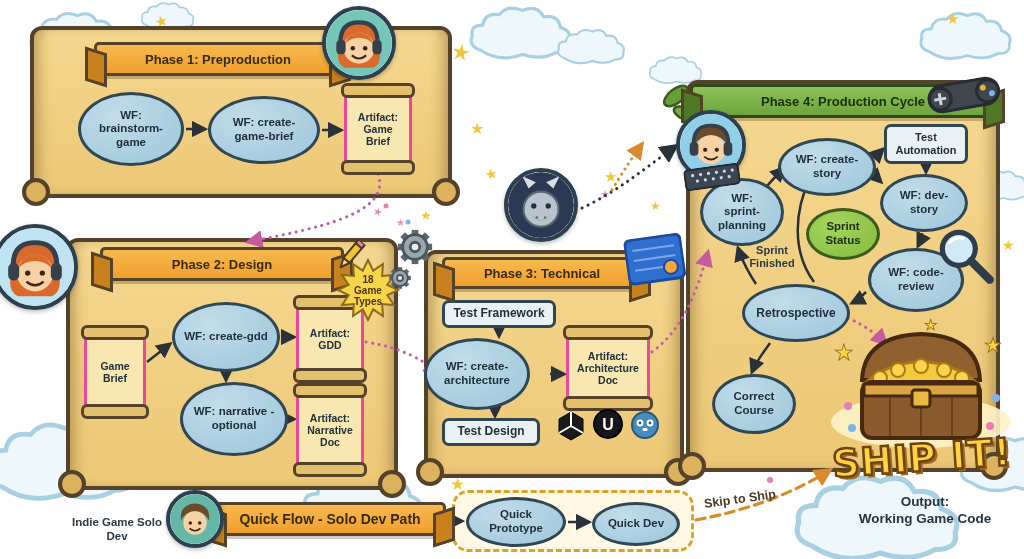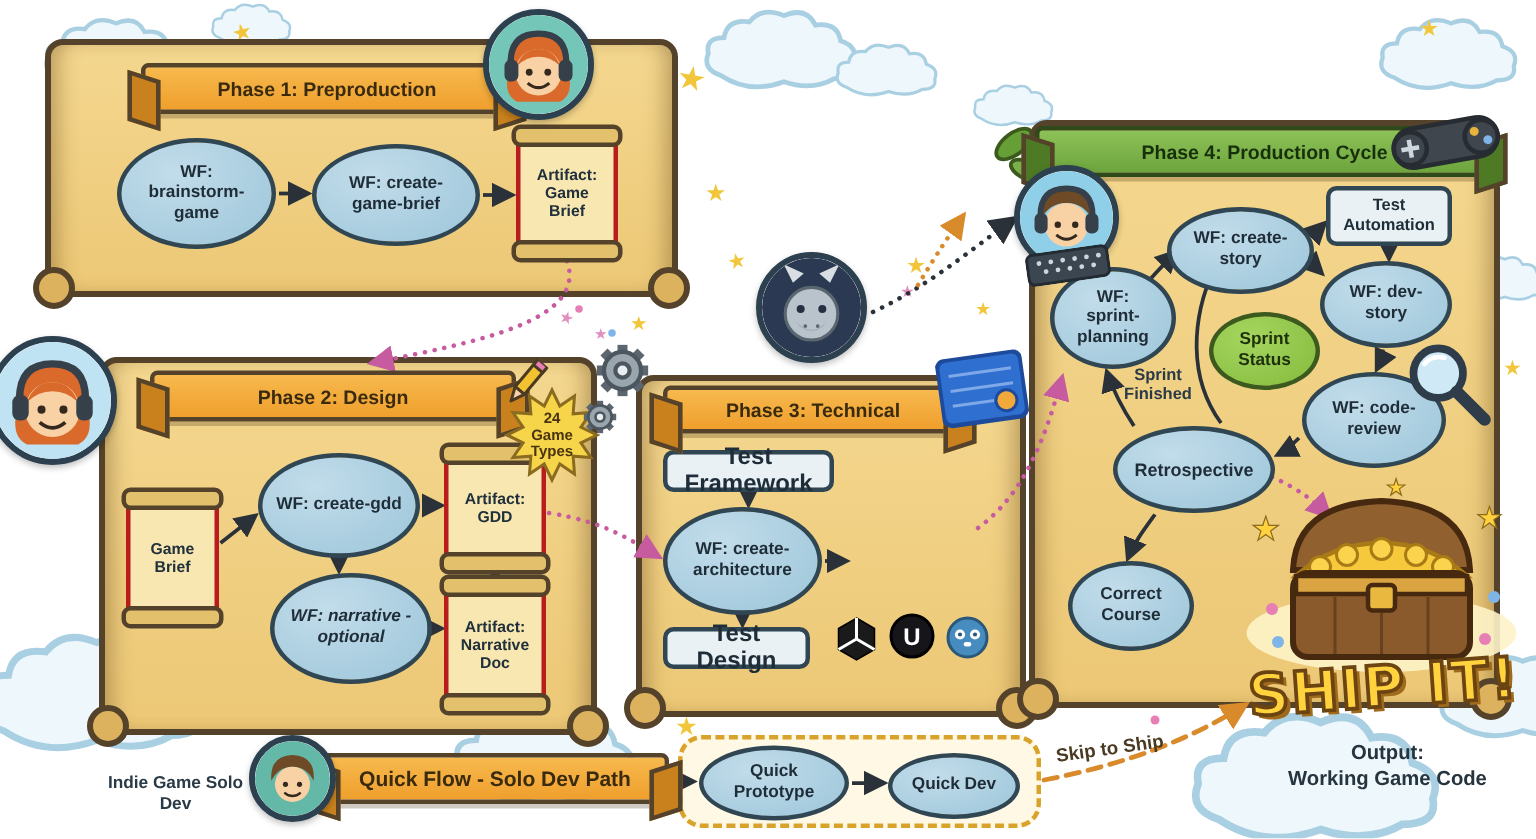--- a/index.html
+++ b/index.html
@@ -25,29 +25,29 @@
   .banner::before{left:-12px;transform:skewY(18deg)}.banner::after{right:-12px;transform:skewY(-18deg)}
   .banner.green{background:linear-gradient(180deg,#8cc257,#6da43d);color:#17300b;border-color:#2f4a1a;}
   .banner.green::before,.banner.green::after{background:#4e7a26}
 
   .el{position:absolute;display:flex;align-items:center;justify-content:center;text-align:center;
       font-weight:700;font-size:11.5px;line-height:1.18;color:#1f2d38;
       background:radial-gradient(ellipse at 35% 30%,#c2dcea,#9cc6da);
       border:3px solid #304653;border-radius:50%;padding:5px 9px;z-index:3;}
   .el.green{background:radial-gradient(ellipse at 35% 30%,#a5d55e,#84bb3e);border-color:#3c5a1e;color:#1d2f0c;}
 
-  .mini{position:absolute;background:#f8e7b0;border:3px solid #b91c1c;border-radius:8px;
+  .mini{position:absolute;background:#f8e7b0;border:3px solid #ec4899;border-radius:8px;
         display:flex;align-items:center;justify-content:center;text-align:center;
         font-weight:700;font-size:10.5px;line-height:1.15;color:#20303c;padding:9px 3px;z-index:3;}
   .mini::before,.mini::after{content:"";position:absolute;left:-6px;right:-6px;height:9px;
         background:#e3c06b;border:3px solid #54422a;border-radius:6px;}
   .mini::before{top:-8px}.mini::after{bottom:-8px}
 
   .rectnode{position:absolute;display:flex;align-items:center;justify-content:center;text-align:center;
-        font-weight:700;font-size:16px;color:#1f2d38;background:#e9f1f5;border:3px solid #304653;
+        font-weight:700;font-size:12px;color:#1f2d38;background:#e9f1f5;border:3px solid #304653;
         border-radius:7px;z-index:3;padding:2px 5px;line-height:1.15;}
 
   .lbl{position:absolute;font-weight:700;color:#2a3a46;text-align:center;z-index:3;line-height:1.2;}
 
   .avatar{position:absolute;border-radius:50%;border:4px solid #2c4050;overflow:hidden;z-index:5;
           background:#fff;box-shadow:0 2px 4px rgba(0,0,0,.25);}
   .avatar svg{display:block;width:100%;height:100%;}
   .icon{position:absolute;z-index:5;}
 
   .badge{position:absolute;z-index:4;}
@@ -202,48 +202,51 @@
     </div>
   <div class="mini" style="left:84px;top:330px;width:62px;height:84px;">
     <span>Game Brief</span>
     </div>
   <div class="el" style="left:172px;top:302px;width:108px;height:70px;">
     <span>WF: create-gdd</span>
     </div>
   <div class="mini" style="left:296px;top:300px;width:68px;height:78px;">
     <span>Artifact: GDD</span>
     </div>
-  <div class="el" style="left:180px;top:382px;width:108px;height:74px;font-style:italic;">
+  <div class="el" style="left:180px;top:382px;width:108px;height:74px;">
     <span>WF: narrative - optional</span>
     </div>
   <div class="mini" style="left:296px;top:388px;width:68px;height:84px;">
     <span>Artifact: Narrative Doc</span>
     </div>
 
   
   <div class="badge" style="left:336px;top:256px;width:64px;height:68px;">
     <svg viewBox="0 0 64 68" width="64" height="68">
       <polygon fill="#f7d54a" stroke="#8a6b1f" stroke-width="2" points="62,34 51.3,28.8 58,19 46.1,19.9 47,8 37.2,14.7 32,4 26.8,14.7 17,8 17.9,19.9 6,19 12.7,28.8 2,34 12.7,39.2 6,49 17.9,48.1 17,60 26.8,53.3 32,64 37.2,53.3 47,60 46.1,48.1 58,49 51.3,39.2"></polygon>
     </svg>
     <div class="btxt">
-      <span>24</span>
+      <span>18</span>
       <span>Game</span>
       <span>Types</span>
     </div>
   </div>
 
   
   <div class="banner" style="left:442px;top:257px;width:200px;height:32px;">
     <span>Phase 3: Technical</span>
     </div>
   <div class="rectnode" style="left:442px;top:300px;width:114px;height:28px;">
     <span>Test Framework</span>
     </div>
-  <div class="el" style="left:442px;top:338px;width:106px;height:72px;align-items:center;">
+  <div class="el" style="left:424px;top:338px;width:106px;height:72px;align-items:center;">
     <span>WF: create-architecture</span>
+    </div>
+  <div class="mini" style="left:566px;top:330px;width:84px;height:76px;">
+    <span>Artifact: Architecture Doc</span>
     </div>
   <div class="rectnode" style="left:442px;top:418px;width:98px;height:28px;">
     <span>Test Design</span>
     </div>
 
   
   <svg class="icon" style="left:556px;top:410px;" width="30" height="32" viewBox="0 0 30 32">
     <polygon points="15,2 27,9 27,23 15,30 3,23 3,9" fill="#1a1a1a" stroke="#000" stroke-width="1"></polygon>
     <path d="M15 16 L15 2 M15 16 L27 23 M15 16 L3 23" stroke="#ffffff" stroke-width="2" fill="none"></path>
   </svg>

